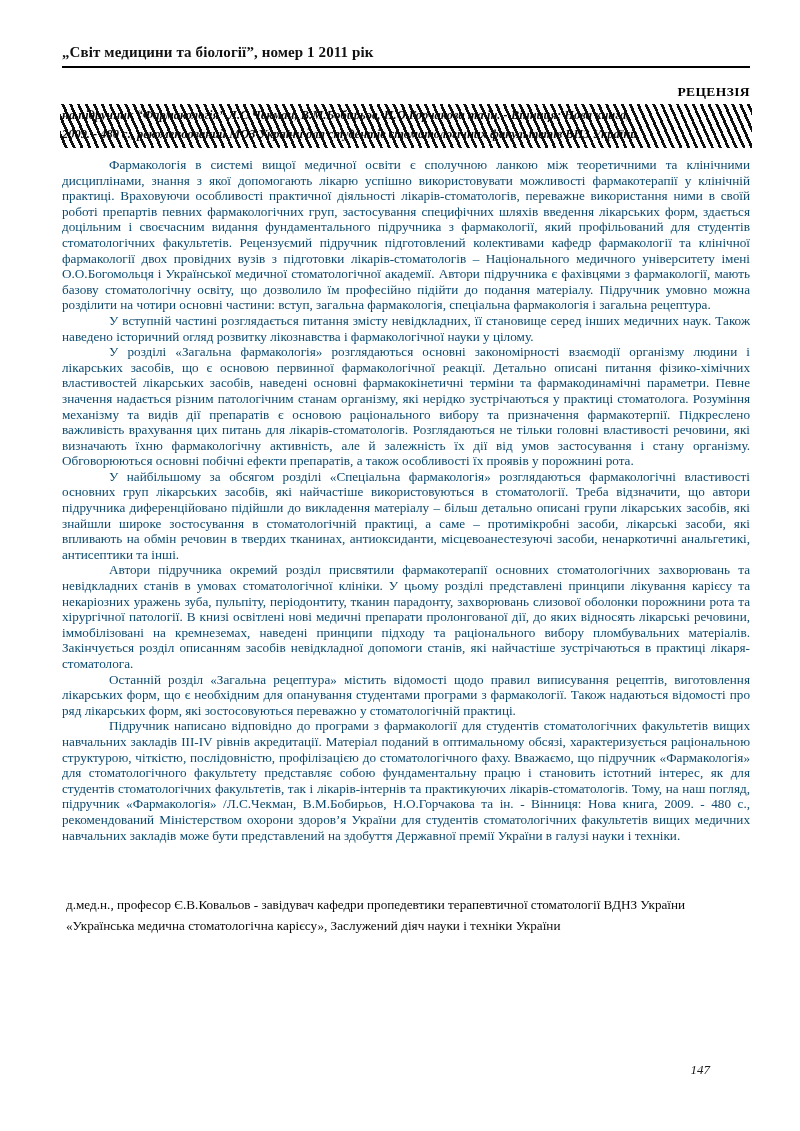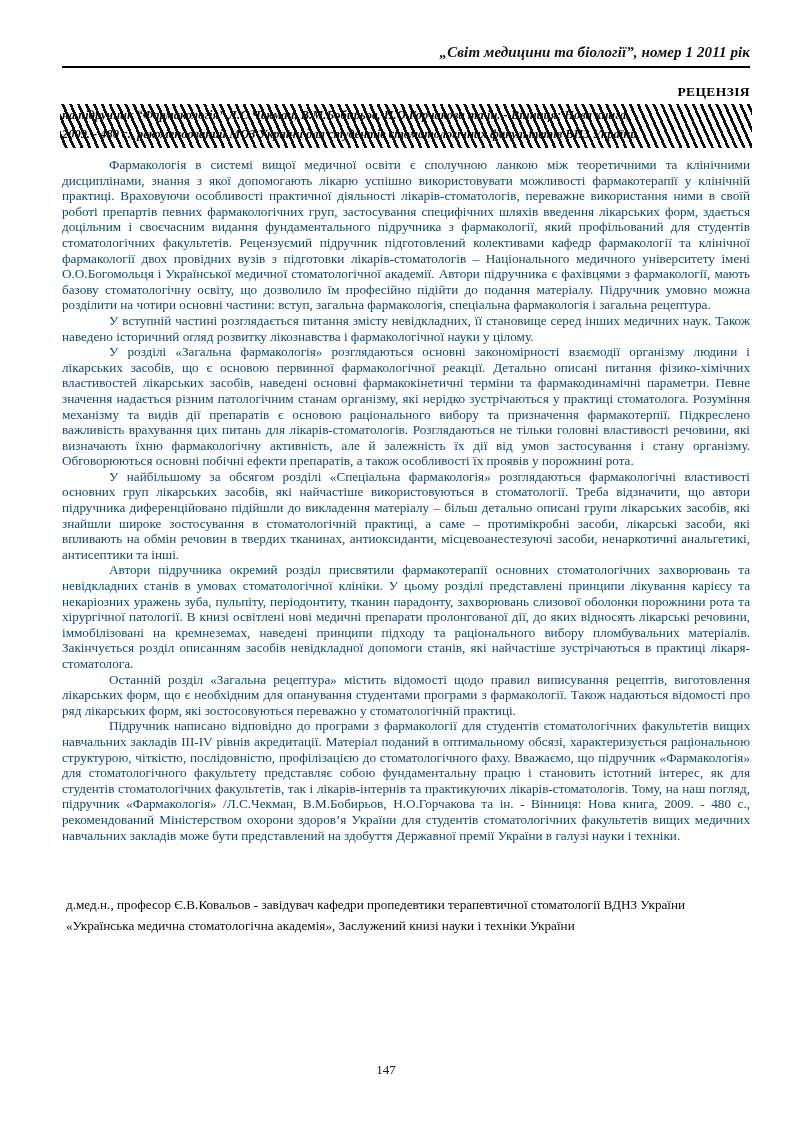--- a/index.html
+++ b/index.html
@@ -26,22 +26,20 @@
     box-sizing: border-box;
     padding: 0;
   }
 
   
   .running-head {
     position: absolute;
     left: 62px;
     top: 44px;
     width: 688px;
-    text-align: right;
-    font-style: italic;
     font-weight: bold;
     font-size: 15px;
     letter-spacing: 0.1px;
     color: #111;
   }
 
   .head-rule {
     position: absolute;
     left: 62px;
     top: 66px;
@@ -130,23 +128,24 @@
     color: #0a0a0a;
   }
   .signature p { margin: 4px; text-indent: 0; }
 
   
   .page-number {
     position: absolute;
     left: 62px;
     top: 1062px;
     width: 648px;
-    text-align: center;
+    text-align: right;
     font-size: 13px;
     color: #1a1a1a;
+    font-style: italic;
   }
 </style>
 </head>
 <body>
 
 <div class="page">
 
   <div class="running-head">„Світ медицини та біології”, номер 1 2011 рік</div>
 
   <div class="head-rule"></div>
@@ -164,18 +163,18 @@
       <p>У вступній частині розглядається питання змісту невідкладних, її становище серед інших медичних наук. Також наведено історичний огляд розвитку лікознавства і фармакологічної науки у цілому.</p>
       <p>У розділі «Загальна фармакологія» розглядаються основні закономірності взаємодії організму людини і лікарських засобів, що є основою первинної фармакологічної реакції. Детально описані питання фізико-хімічних властивостей лікарських засобів, наведені основні фармакокінетичні терміни та фармакодинамічні параметри.  Певне значення надається різним патологічним станам організму, які нерідко зустрічаються у практиці стоматолога. Розуміння механізму  та видів дії препаратів є основою раціонального вибору та призначення фармакотерпії. Підкреслено важливість врахування цих питань для лікарів-стоматологів. Розглядаються не тільки головні властивості речовини, які визначають їхню фармакологічну активність, але й залежність їх дії від умов застосування і стану організму. Обговорюються основні побічні ефекти препаратів, а також особливості їх проявів у порожнині рота.</p>
       <p>У найбільшому за обсягом розділі «Спеціальна фармакологія» розглядаються фармакологічні властивості основних груп лікарських засобів, які найчастіше використовуються в стоматології. Треба відзначити, що автори підручника диференційовано підійшли до викладення матеріалу – більш детально описані групи лікарських засобів, які знайшли широке зостосування в стоматологічній практиці, а саме – протимікробні засоби, лікарські засоби, які впливають на обмін речовин в твердих тканинах, антиоксиданти, місцевоанестезуючі засоби, ненаркотичні анальгетикі, антисептики та інші.</p>
       <p>Автори підручника окремий розділ присвятили фармакотерапії основних стоматологічних захворювань та невідкладних станів в умовах стоматологічної клініки. У цьому розділі представлені принципи лікування карієсу та некаріозних уражень зуба, пульпіту, періодонтиту, тканин парадонту, захворювань слизової оболонки порожнини рота та хірургічної патології. В книзі освітлені нові медичні препарати пролонгованої дії, до яких відносять лікарські речовини, іммобілізовані на кремнеземах, наведені принципи підходу та раціонального вибору пломбувальних матеріалів. Закінчується розділ описанням засобів невідкладної допомоги станів, які найчастіше зустрічаються в практиці лікаря-стоматолога.</p>
       <p>Останній розділ «Загальна рецептура» містить відомості щодо правил виписування рецептів, виготовлення лікарських форм, що є необхідним для опанування студентами програми з фармакології. Також надаються відомості про ряд лікарських форм, які зостосовуються переважно у стоматологічній практиці.</p>
       <p>Підручник написано відповідно до програми з фармакології для студентів стоматологічних факультетів вищих навчальних закладів III-IV рівнів акредитації. Матеріал поданий в оптимальному обсязі, характеризується раціональною структурою, чіткістю, послідовністю, профілізацією до стоматологічного фаху. Вважаємо, що підручник «Фармакологія»  для стоматологічного факультету представляє собою фундаментальну працю і становить істотний інтерес, як для студентів стоматологічних факультетів, так і лікарів-інтернів та практикуючих лікарів-стоматологів. Тому, на наш погляд, підручник «Фармакологія» /Л.С.Чекман, В.М.Бобирьов, Н.О.Горчакова та ін. - Вінниця: Нова книга, 2009. - 480 с., рекомендований Міністерством охорони здоров’я України для студентів стоматологічних факультетів вищих медичних навчальних закладів може бути представлений на здобуття Державної премії України в галузі науки і техніки.</p>
     </div>
 
   <div class="signature">
     <p>д.мед.н., професор Є.В.Ковальов - завідувач кафедри пропедевтики терапевтичної стоматології ВДНЗ України</p>
-    <p>«Українська медична стоматологічна академія», Заслужений книзі науки і техніки України</p>
+    <p>«Українська медична стоматологічна карієсу», Заслужений діяч науки і техніки України</p>
   </div>
 
   <div class="page-number">147</div>
 
 </div>
 
 </body></html>

